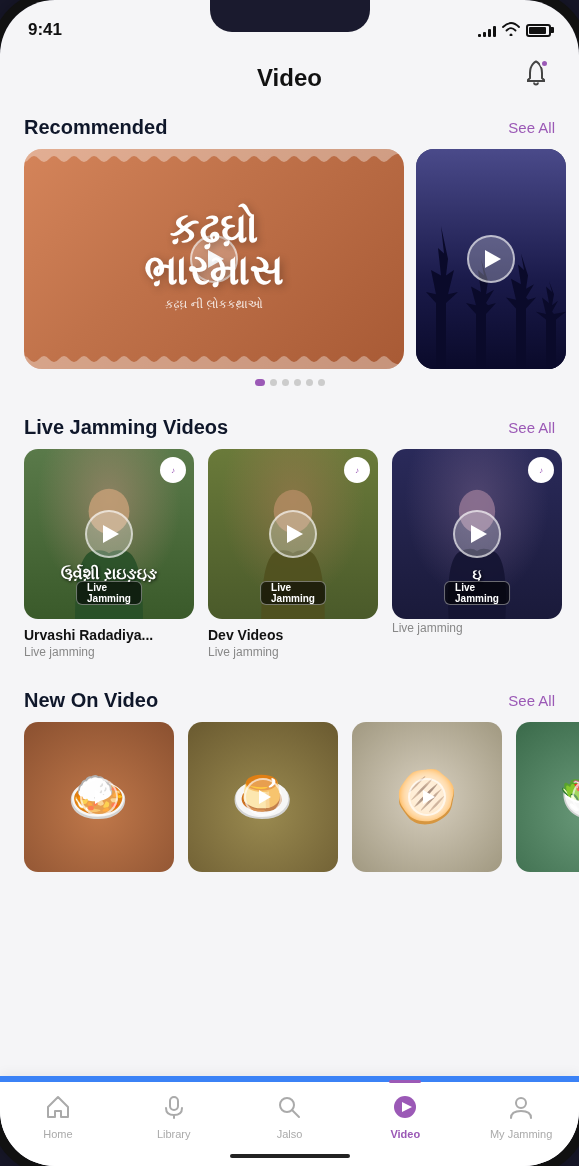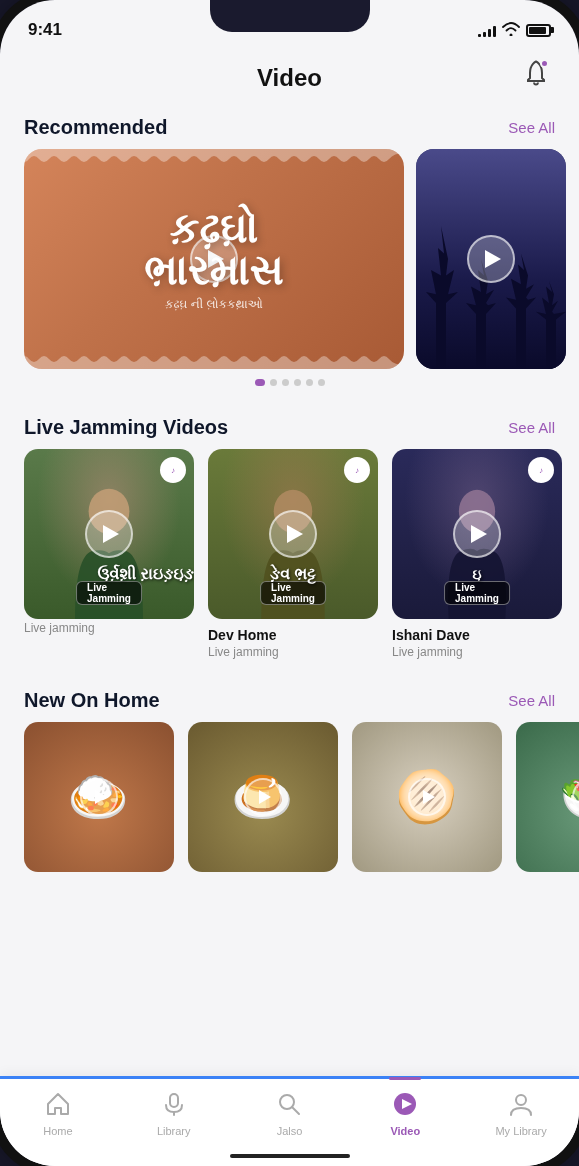--- a/index.html
+++ b/index.html
@@ -404,21 +404,21 @@
       position: absolute;
       bottom: 0;
       left: 0;
       right: 0;
       height: 90px;
       background: white;
       display: flex;
       align-items: flex-start;
       justify-content: space-around;
       padding-top: 12px;
-      border-top: 3px solid #3b82f6;
+      border-top: 6px solid #3b82f6;
       box-shadow: 0 -2px 12px rgba(0,0,0,0.06);
     }
     .tab-item {
       display: flex;
       flex-direction: column;
       align-items: center;
       gap: 4px;
       cursor: pointer;
       min-width: 70px;
     }
@@ -570,68 +570,67 @@
                 <ellipse cx="50" cy="25" rx="18" ry="20" fill="rgba(200,160,120,0.8)"></ellipse>
                 <path d="M20,120 Q20,65 35,60 Q45,58 50,62 Q55,58 65,60 Q80,65 80,120Z" fill="rgba(40,80,40,0.9)"></path>
               </svg>
             </div>
             <div class="jalso-logo">♪</div>
             <div class="play-btn-overlay">
               <div class="play-triangle"></div>
             </div>
             <div class="live-badge">Live<br>Jamming</div>
 
-            <div style="position:absolute;bottom:36px;left:0;right:0;text-align:right;color:white;font-size:16px;font-weight:700;text-shadow:1px 1px 3px rgba(0,0,0,0.8);">ઉ઼ર્વ઼શ઼ી ર઼ાઇઙ઼ઇ઼ઙ઼</div>
-          </div>
+            <div style="position:absolute;bottom:36px;left:0;right:0;text-align:center;color:white;font-size:16px;font-weight:700;text-shadow:1px 1px 3px rgba(0,0,0,0.8);">ઉ઼ર્વ઼શ઼ી ર઼ાઇઙ઼ઇ઼ઙ઼</div>
+          </div>
+          <div class="live-card-name">Urvashi Radadiya...</div>
           <div class="live-card-sub">Live jamming</div>
         </div>
 
         <div class="live-card">
           <div class="live-card-thumb">
             <div class="thumb-bg-olive person2" style="width:100%;height:100%;">
               <svg style="position:absolute;bottom:0;left:50%;transform:translateX(-50%);width:80%;height:80%;" viewBox="0 0 100 120">
                 <ellipse cx="50" cy="25" rx="17" ry="19" fill="rgba(180,140,100,0.8)"></ellipse>
                 <path d="M22,120 Q22,65 36,60 Q45,58 50,62 Q55,58 64,60 Q78,65 78,120Z" fill="rgba(80,80,30,0.9)"></path>
               </svg>
             </div>
             <div class="jalso-logo">♪</div>
             <div class="play-btn-overlay">
               <div class="play-triangle"></div>
             </div>
             <div class="live-badge">Live<br>Jamming</div>
-            <div style="position:absolute;bottom:36px;left:0;right:0;text-align:center;color:white;font-size:16px;font-weight:700;text-shadow:1px 1px 3px rgba(0,0,0,0.8);">ઙ઼ે઼વ ભ઼ટ્ટ</div>
-          </div>
-          <div class="live-card-name">Dev Home</div>
+          </div>
+          <div class="live-card-name">Dev Videos</div>
           <div class="live-card-sub">Live jamming</div>
         </div>
 
         <div class="live-card">
           <div class="live-card-thumb">
             <div class="thumb-bg-dark2 person3" style="width:100%;height:100%;">
               <svg style="position:absolute;bottom:0;left:50%;transform:translateX(-50%);width:80%;height:80%;" viewBox="0 0 100 120">
                 <ellipse cx="50" cy="25" rx="16" ry="19" fill="rgba(150,120,150,0.8)"></ellipse>
                 <path d="M25,120 Q22,65 36,60 Q45,56 50,60 Q55,56 64,60 Q78,65 75,120Z" fill="rgba(20,20,50,0.9)"></path>
               </svg>
             </div>
             <div class="jalso-logo">♪</div>
             <div class="play-btn-overlay">
               <div class="play-triangle"></div>
             </div>
             <div class="live-badge">Live<br>Jamming</div>
             <div style="position:absolute;bottom:36px;left:0;right:0;text-align:center;color:white;font-size:14px;font-weight:700;text-shadow:1px 1px 3px rgba(0,0,0,0.8);">ઇ઼</div>
           </div>
-          <div class="live-card-name">Ishani Dave</div>
           <div class="live-card-sub">Live jamming</div>
         </div>
       </div>
 
       <div class="section-gap"></div>
 
       <div class="section-header">
-        <span class="section-title">New On Home</span>
+        <span class="section-title">New On Video</span>
         <span class="see-all">See All</span>
       </div>
 
       <div class="jalso-list">
 
         <div class="jalso-card">
           <div class="jalso-thumb">
             <div class="food1" style="width:100%;height:100%;position:relative;">
               <div style="width:100%;height:100%;background:radial-gradient(circle at 50% 60%, #c0784a 0%, #8a5030 100%);display:flex;align-items:center;justify-content:center;">
                 <span style="font-size:50px;">🍛</span>
@@ -724,19 +723,19 @@
         </span>
         <span class="tab-label active">Video</span>
       </div>
       <div class="tab-item">
         <span>
           <svg width="26" height="26" viewBox="0 0 26 26">
             <circle cx="13" cy="9" r="5" fill="none" stroke="#aaa" stroke-width="2"></circle>
             <path d="M3,24 Q3,17 13,17 Q23,17 23,24" fill="none" stroke="#aaa" stroke-width="2" stroke-linecap="round"></path>
           </svg>
         </span>
-        <span class="tab-label">My Library</span>
+        <span class="tab-label">My Jamming</span>
       </div>
     </div>
 
     <div class="home-indicator"></div>
   </div>
 </div>
 
 </body></html>

